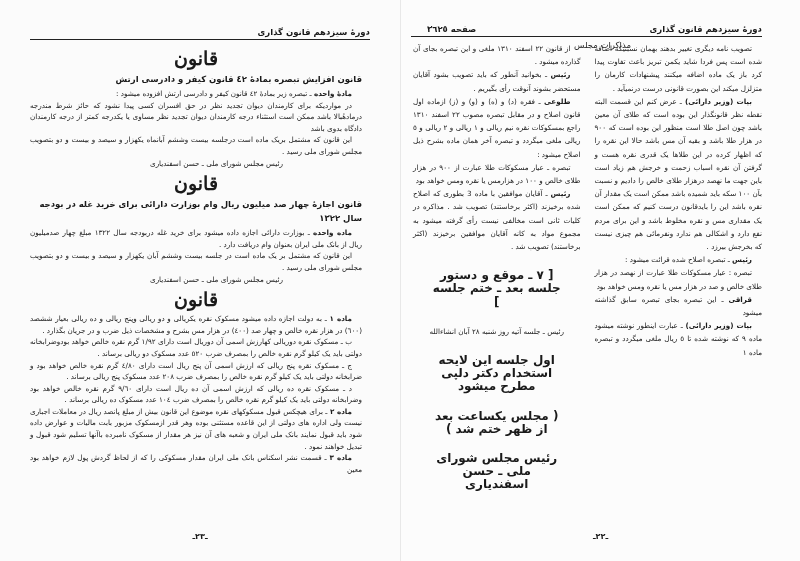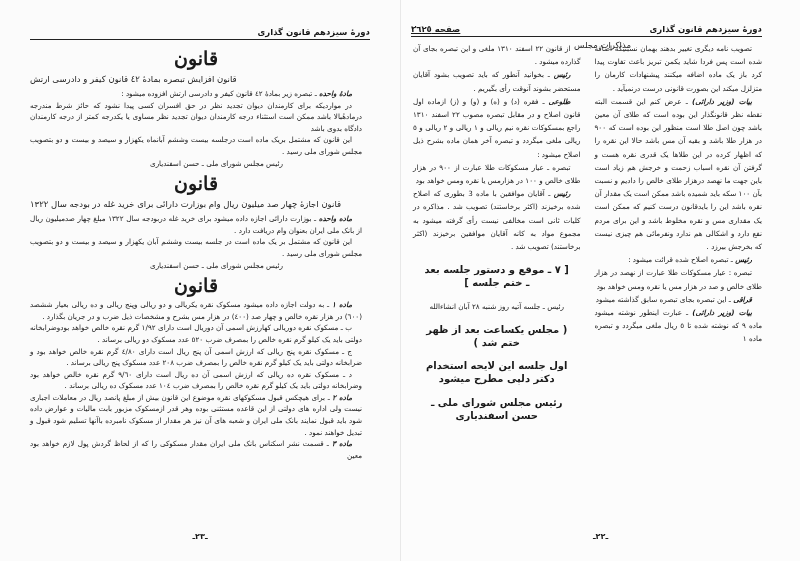--- a/index.html
+++ b/index.html
@@ -20,54 +20,54 @@
 
   
   .run-head {
     position: absolute; top: 25px; left: 30px; right: 30px;
     height: 14px; font-size: 8.5px; line-height: 14px;
     border-bottom: 1.5px solid #222;
   }
   .page.right .run-head { left: 10px; right: 38px; top: 22px; }
   .run-head .rh-right { position: absolute; right: 0; top: 0; font-weight: bold; }
   .run-head .rh-center { position: absolute; left: 50%; transform: translateX(-50%); top: 16px; margin-left: 16px; }
-  .run-head .rh-left { position: absolute; left: 0; top: 0; font-weight: bold; text-decoration: underline; }
+  .run-head .rh-left { position: absolute; left: 16px; top: 0; font-weight: bold; }
 
   
   .col-body { position: absolute; left: 30px; right: 38px; top: 44px; }
   .law-title {
     text-align: center; font-family: "DejaVu Serif", serif; font-weight: bold;
     font-size: 19px; line-height: 24px; margin: 2px 0 2px;
   }
   .law-subtitle {
-    text-align: left; font-size: 8.5px; font-weight: normal; line-height: 14px;
+    text-align: right; font-size: 8.5px; font-weight: bold; line-height: 14px;
     margin-bottom: 2px;
   }
   .para {
     font-size: 7.2px; line-height: 11.6px; text-align: justify;
     text-indent: 10px; margin: 0;
   }
-  .para b { font-weight: bold; font-style: italic; }
+  .para b { font-weight: bold; }
   .sig {
     font-size: 7.2px; line-height: 11.6px; margin: 0;
     display: flex; justify-content: space-between;
   }
   .sig .sig-name { padding-left: 120px; }
 
   .page-num {
     position: absolute; bottom: 20px; left: 0; right: 0;
     text-align: center; font-size: 8px; font-weight: bold; letter-spacing: 1px;
   }
 
   
   .cols { position: absolute; top: 42px; left: 12px; right: 38px; display: flex; flex-direction: row; gap: 14px; }
   .col { flex: 1; }
   .col .para { font-size: 7.2px; line-height: 13.2px; }
   .col .center-bold {
-    text-align: center; font-weight: bold; font-size: 10px; line-height: 13.2px; margin: 10px;
+    text-align: center; font-weight: bold; font-size: 12px; line-height: 13.2px; margin: 16px;
   }
   .col .center-norm { text-align: center; font-size: 7.2px; line-height: 13.2px; margin: 0; }
 </style>
 </head>
 <body>
 
 <div class="spread">
 
   <div class="page left">
     <div class="run-head">
@@ -132,21 +132,21 @@
       </div>
 
       <div class="col">
         <p class="para"><span>از قانون ٢٢ اسفند ١٣١٠ ملغی و این تبصره بجای آن گذارده میشود .</span></p>
         <p class="para"><b>رئیس</b><span> ـ بخوانید آنطور که باید تصویب بشود آقایان مستحضر بشوند آنوقت رأی بگیریم .</span></p>
         <p class="para"><b>طلوعی</b><span> ـ فقره (د) و (ه) و (و) و (ز) ازماده اول قانون اصلاح و در مقابل تبصره مصوب ٢٢ اسفند ١٣١٠ راجع بمسکوکات نقره نیم ریالی و ١ ریالی و ٢ ریالی و ٥ ریالی ملغی میگردد و تبصره آخر همان ماده بشرح ذیل اصلاح میشود :</span></p>
         <p class="para"><span>تبصره ـ عیار مسکوکات طلا عبارت از ٩٠٠ در هزار طلای خالص و ١٠٠ در هزارمس یا نقره ومس خواهد بود</span></p>
         <p class="para"><b>رئیس</b><span> ـ آقایان موافقین با ماده 3 بطوری که اصلاح شده برخیزند (اکثر برخاستند) تصویب شد . مذاکره در کلیات ثانی است مخالفی نیست رأی گرفته میشود به مجموع مواد به کانه آقایان موافقین برخیزند (اکثر برخاستند) تصویب شد .</span></p>
         <p class="center-bold">[ ٧ ـ موقع و دستور جلسه بعد ـ ختم جلسه ]</p>
         <p class="center-norm">رئیس ـ جلسه آتیه روز شنبه ٢٨ آبان انشاءالله</p>
+        <p class="center-bold">اول جلسه این لایحه استخدام دکتر دلپی مطرح میشود</p>
         <p class="center-bold">( مجلس یکساعت بعد از ظهر ختم شد )</p>
-        <p class="center-bold">اول جلسه این لایحه استخدام دکتر دلپی مطرح میشود</p>
         <p class="center-bold">رئیس مجلس شورای ملی ـ حسن اسفندیاری</p>
       </div>
     </div>
 
     <div class="page-num">ـ٢٢ـ</div>
   </div>
 </div>
 
 </body></html>

